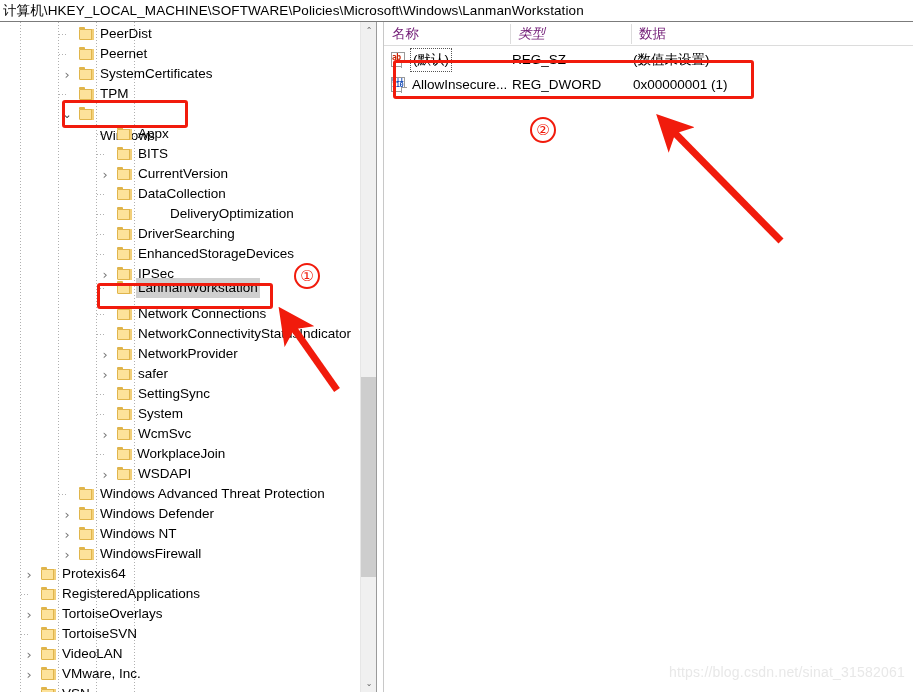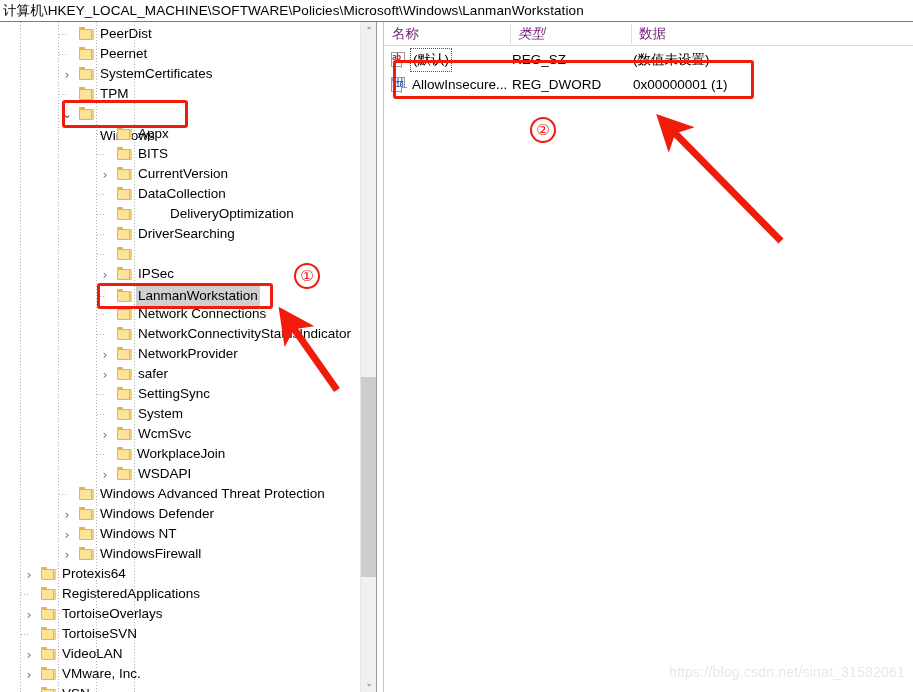--- a/index.html
+++ b/index.html
@@ -399,31 +399,32 @@
         </div>
         <div class="tlabel" style="left: 136px;">DriverSearching</div>
       </div>
       <div class="trow" style="top: 222px;">
         <div class="hline" style="left: 97px;"></div>
         <div class="folder" style="left: 117px; top: 3px;">
           <span class="tab"></span>
           <span class="body"></span>
           <span class="fold"></span>
         </div>
+        <div class="tlabel" style="left: 136px;">EnhancedStorageDevices</div>
       </div>
       <div class="trow" style="top: 242px;">
         <div class="twist" style="left: 98px; font-size: 13px;">›</div>
         <div class="folder" style="left: 117px; top: 3px;">
           <span class="tab"></span>
           <span class="body"></span>
           <span class="fold"></span>
         </div>
         <div class="tlabel" style="left: 136px;">IPSec</div>
       </div>
-      <div class="trow" style="top: 264px;">
+      <div class="trow" style="top: 256px;">
         <div class="hline" style="left: 97px;"></div>
         <div class="folder" style="left: 117px; top: 3px;">
           <span class="tab"></span>
           <span class="body"></span>
           <span class="fold"></span>
         </div>
         <div class="tlabel selected" style="left: 136px;">LanmanWorkstation</div>
       </div>
       <div class="trow" style="top: 282px;">
         <div class="hline" style="left: 97px;"></div>

